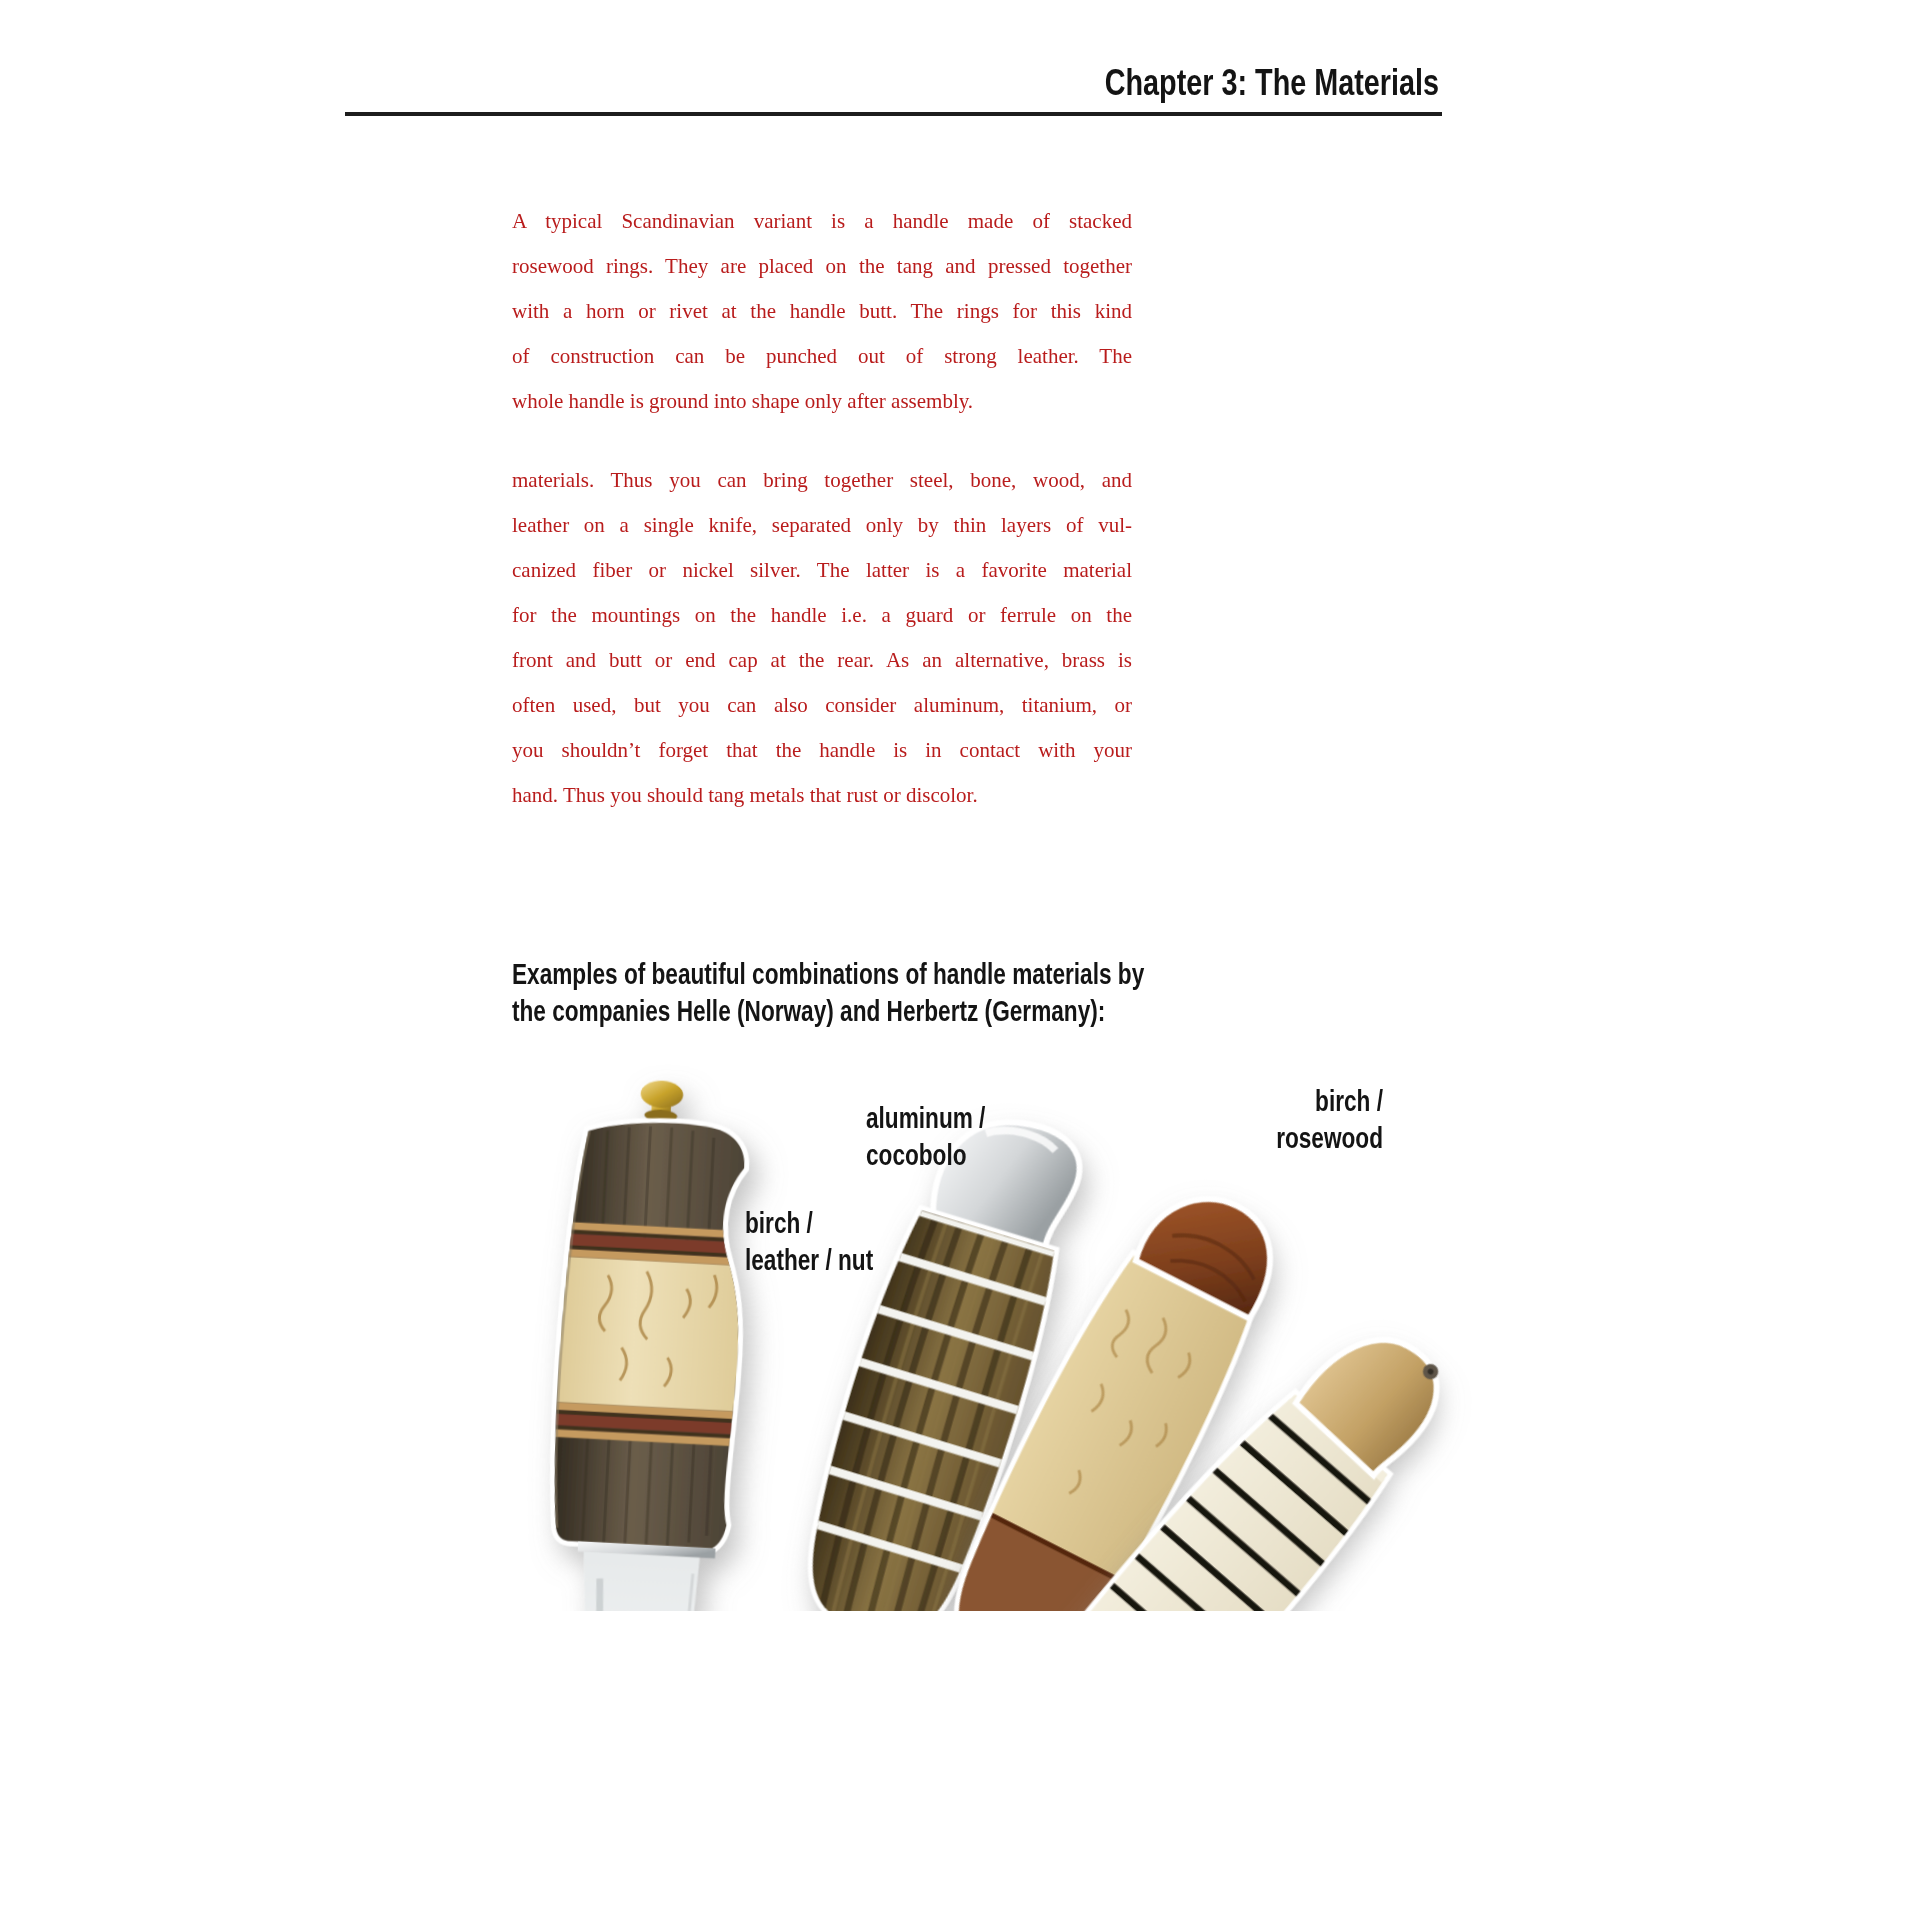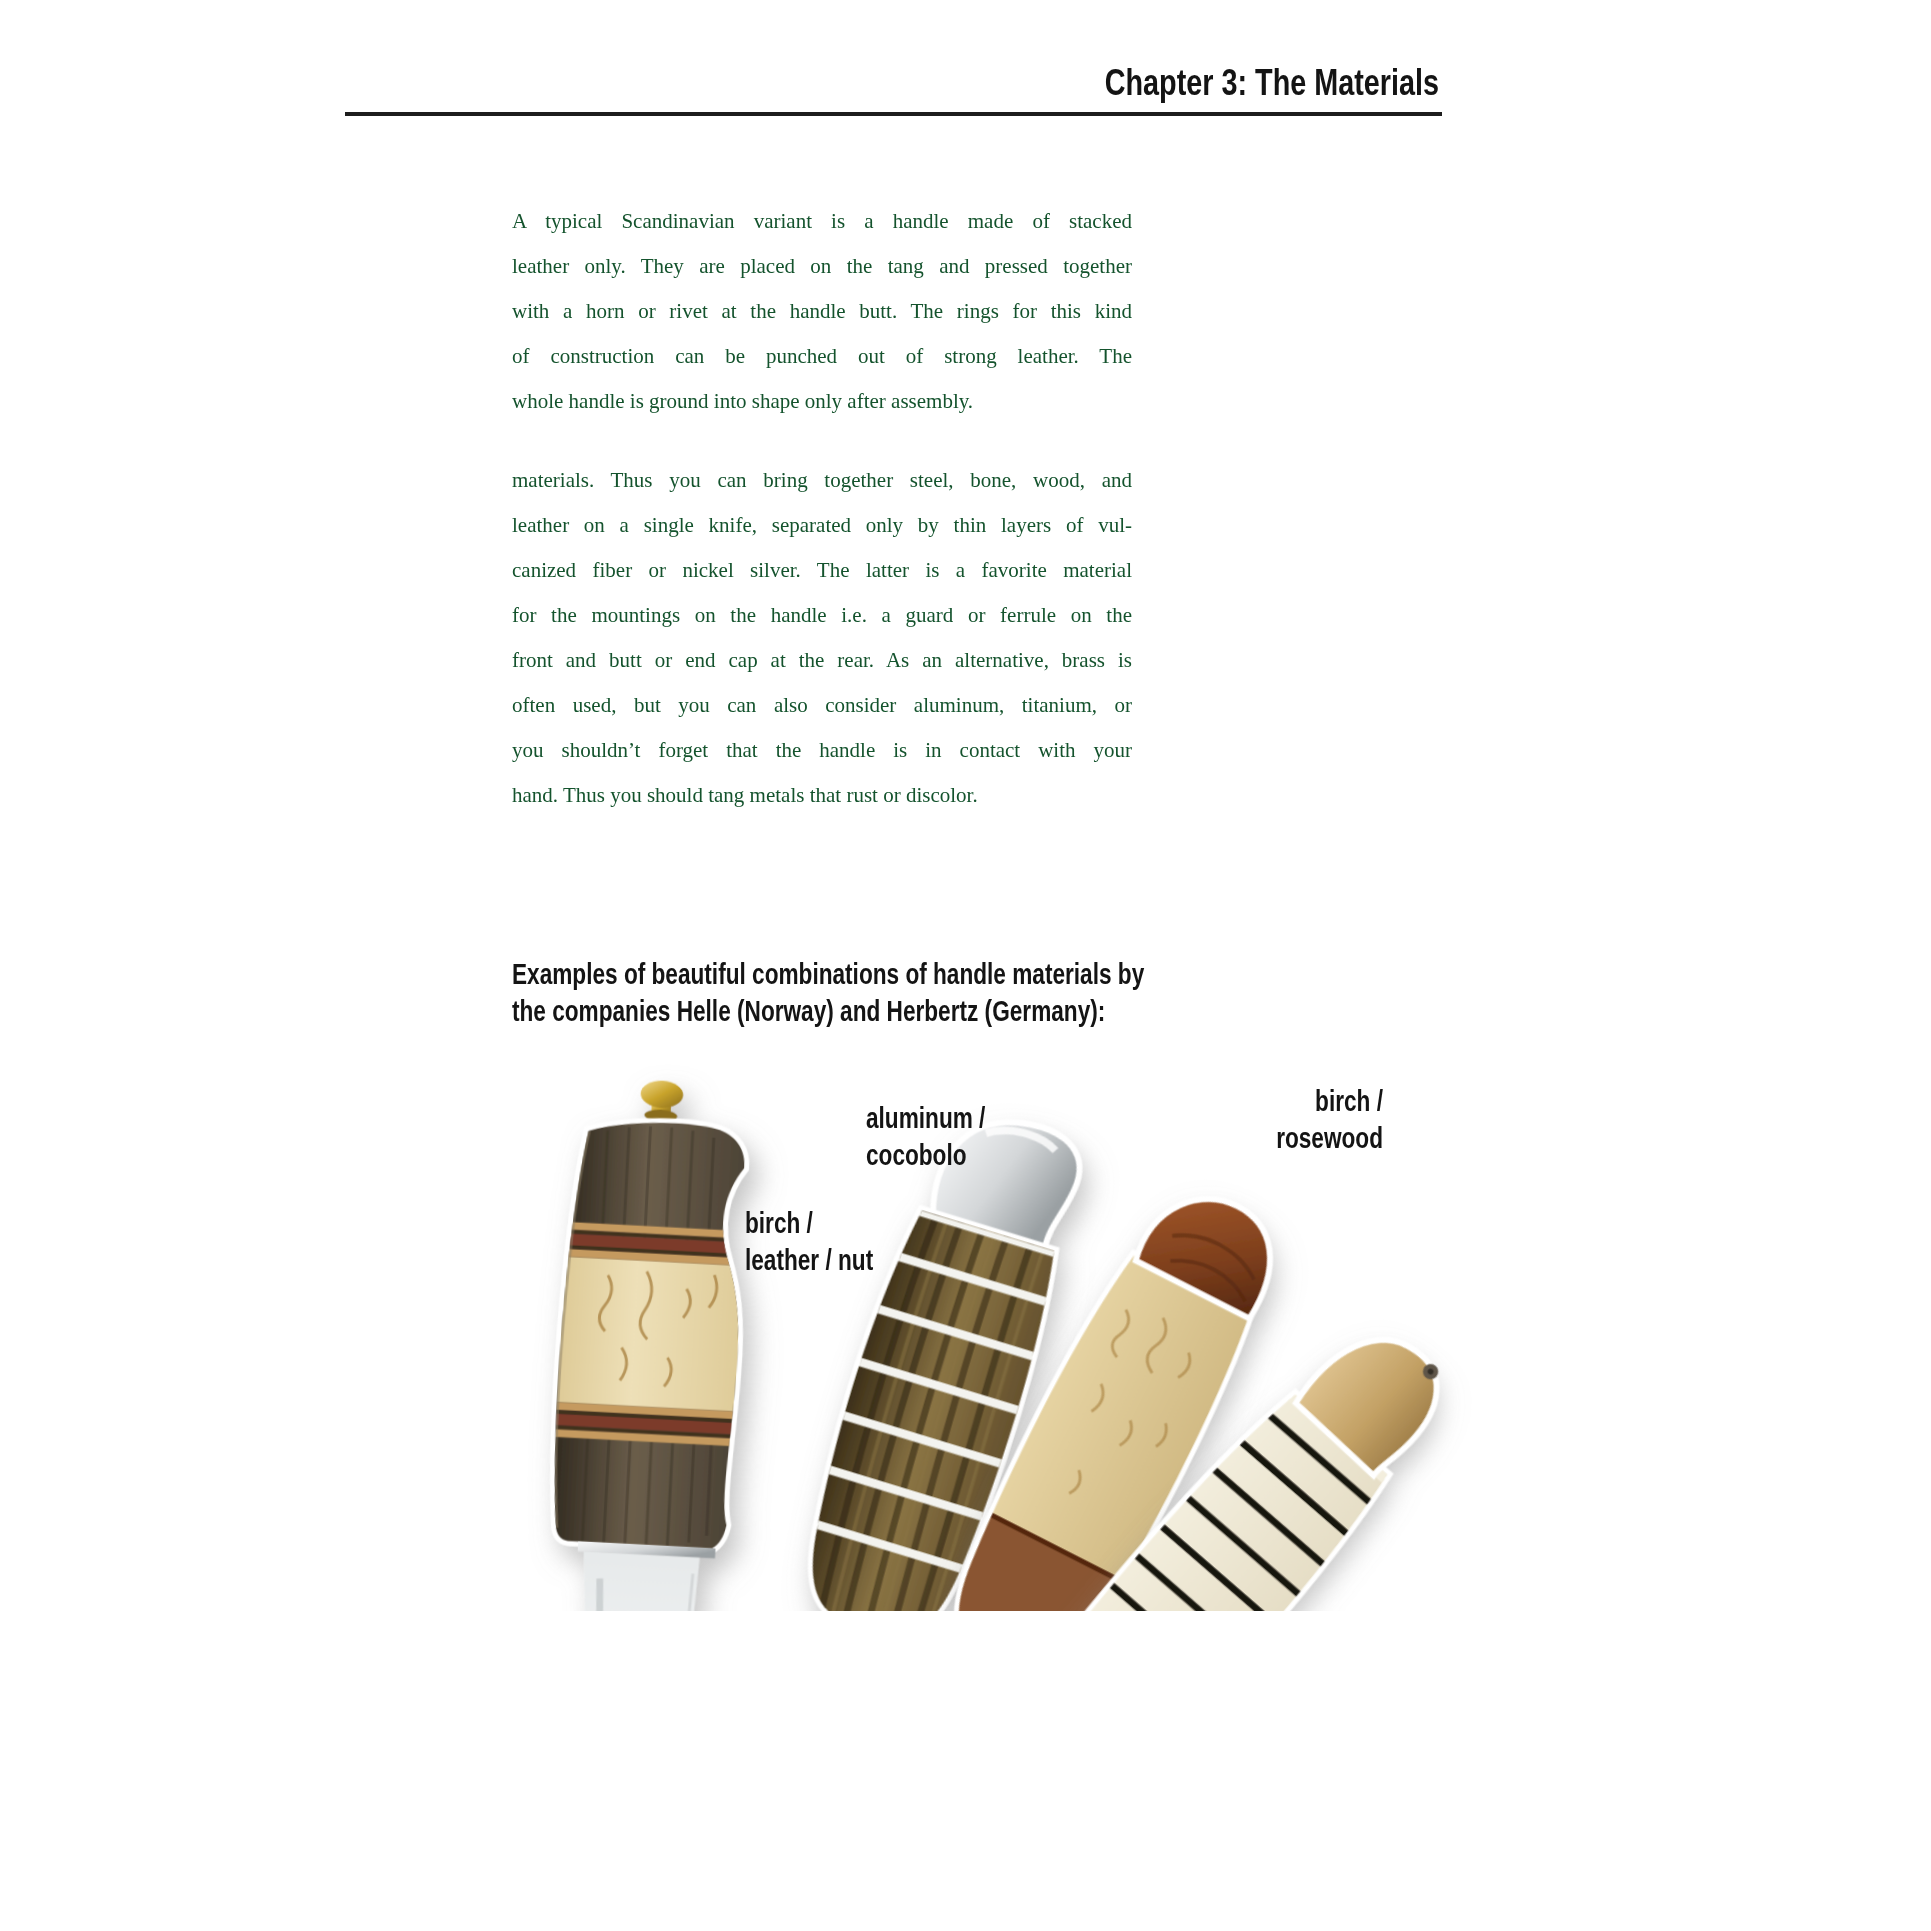--- a/index.html
+++ b/index.html
@@ -6,21 +6,21 @@
   .page { position:relative; width:1931px; height:1611px; background:#fff; overflow:hidden;
           font-family:"Liberation Serif", serif; color:#1c1c1c; }
 
   
   .chapter-title { position:absolute; right:492px; top:62px; font-family:"Liberation Sans",sans-serif;
           font-weight:bold; font-size:36px; line-height:42px; white-space:nowrap;
           transform:scaleX(0.8); transform-origin:100% 0; color:#141414; }
   .header-rule { position:absolute; left:345px; top:112px; width:1097px; height:3.9px; background:#1d1d1d; }
 
   
-  .para { position:absolute; left:512px; width:620px; font-size:21px; line-height:45px; color:#14532d; }
+  .para { position:absolute; left:512px; width:620px; font-size:21px; line-height:45px; color:#b91c1c; }
   .pline { text-align:justify; text-align-last:justify; }
   .para .pline:last-child { text-align-last:left; }
   .p1 { top:199px; }
   .p2 { top:458px; }
 
   
   .caption { position:absolute; left:512px; top:956px; width:869px;
           font-family:"Liberation Sans",sans-serif; font-weight:bold; font-size:29px; line-height:37px;
           transform:scaleX(0.78); transform-origin:0 0; color:#141414; }
 
@@ -48,21 +48,21 @@
 <body>
 
 <div class="page">
 
   <div class="chapter-title">Chapter 3: The Materials</div>
   <div class="header-rule"></div>
 
   <section class="para p1">
 
   <div class="pline">A typical Scandinavian variant is a handle made of stacked</div>
-      <div class="pline">leather only. They are placed on the tang and pressed together</div>
+      <div class="pline">rosewood rings. They are placed on the tang and pressed together</div>
       <div class="pline">with a horn or rivet at the handle butt. The rings for this kind</div>
       <div class="pline">of construction can be punched out of strong leather. The</div>
       <div class="pline">whole handle is ground into shape only after assembly.</div>
     </section>
 
   <section class="para p2">
 
       <div class="pline">materials. Thus you can bring together steel, bone, wood, and</div>
       <div class="pline">leather on a single knife, separated only by thin layers of vul-</div>
       <div class="pline">canized fiber or nickel silver. The latter is a favorite material</div>

